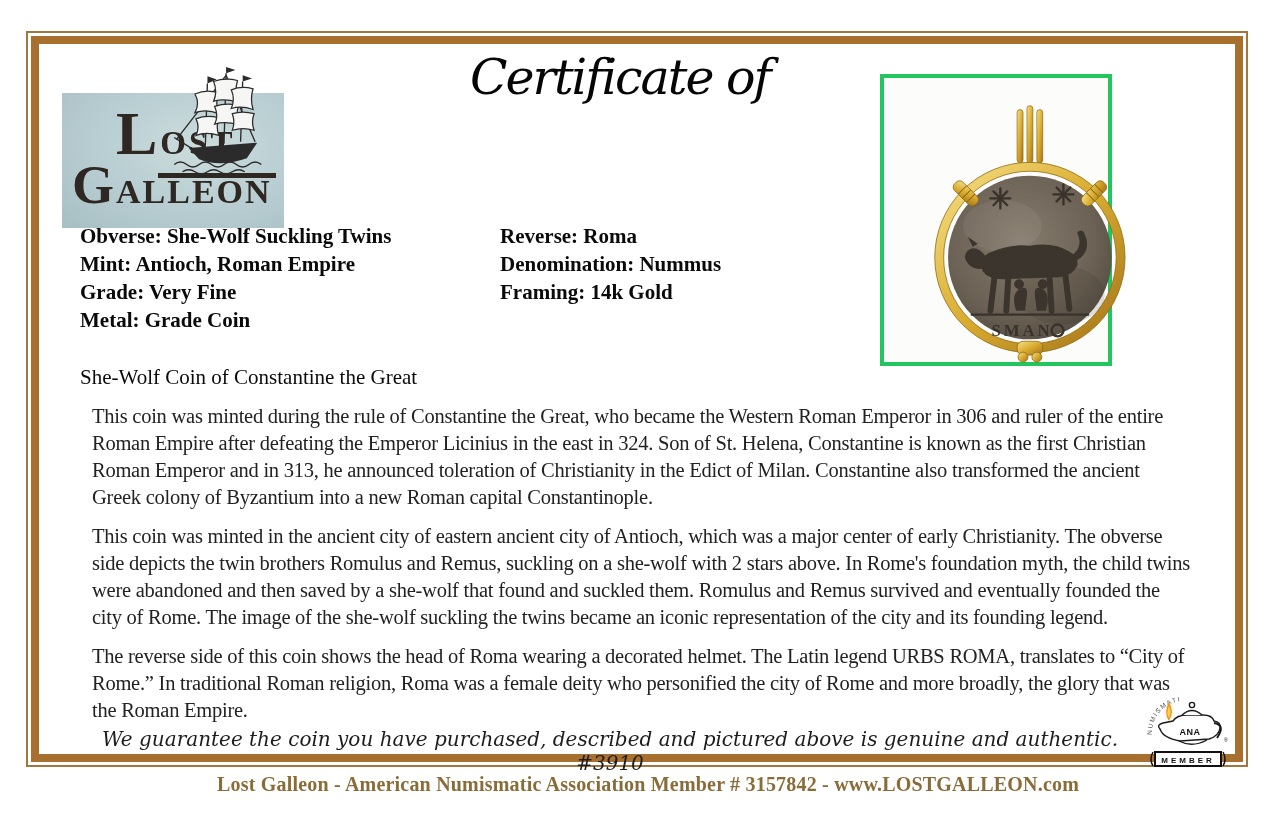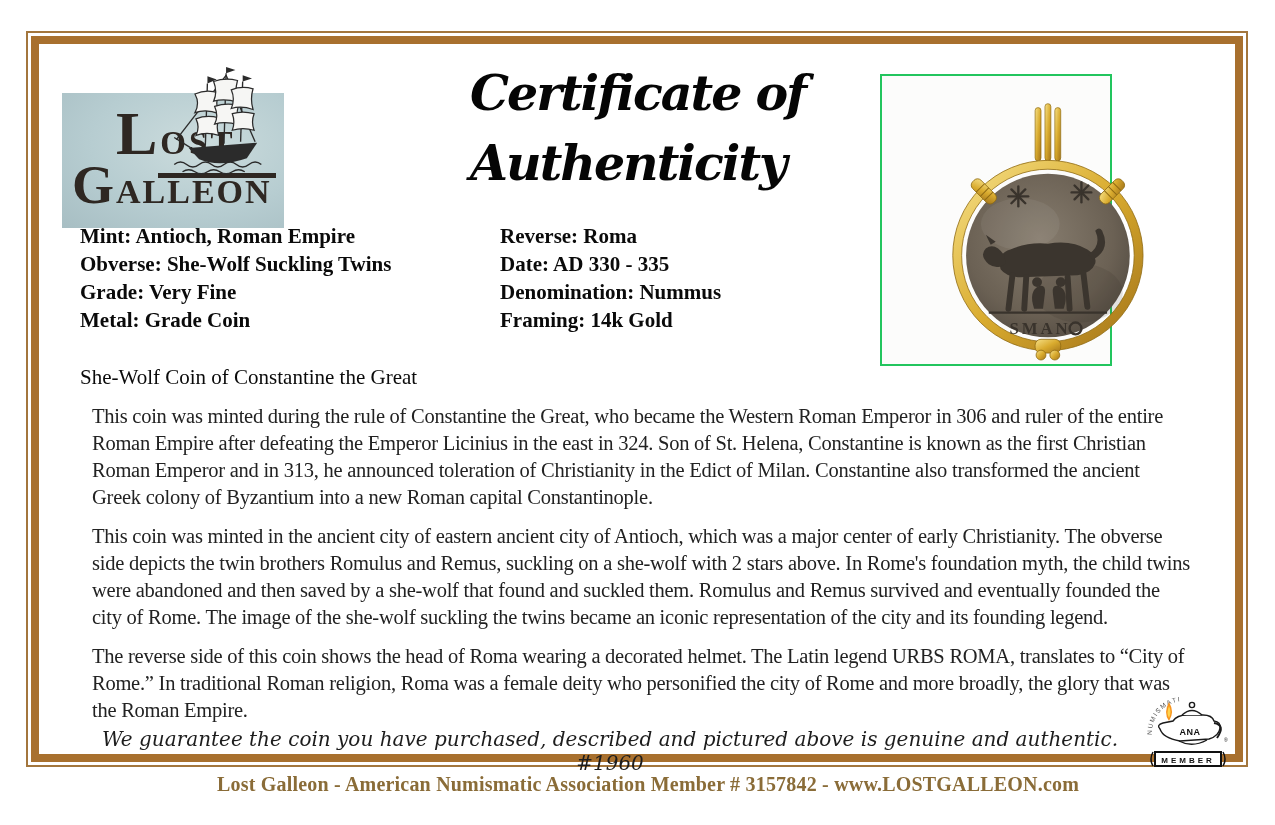--- a/index.html
+++ b/index.html
@@ -35,28 +35,28 @@
   .logo-galleon::first-letter { font-size:54px; }
   .logo-rule {
     position:absolute; left:96px; top:80px; width:118px; height:5px;
     background:#2e2722;
   }
   .ship {
     position:absolute; left:110px; top:-26px; width:104px; height:112px;
   }
   
   .title {
-    position:absolute; left:470px; top:58px; width:420px;
-    font-family:"DejaVu Serif", serif; font-style:italic; font-weight:bold;
+    position:absolute; left:470px; top:43px; width:420px;
+    font-family:"DejaVu Serif", serif; font-style:italic; font-weight:normal;
     font-size:49px; line-height:70px; letter-spacing:-2px; color:#050505;
   }
   
   .coin-photo {
     position:absolute; left:880px; top:74px; width:232px; height:292px;
-    background:#fcfcfb; border:2px solid #22c55e;padding-left:20px;
+    background:#fcfcfb; border:4px solid #22c55e;
   }
   
   .details {
     position:absolute; left:80px; top:222px; width:740px;
     font-size:21px; font-weight:bold; line-height:28px; color:#0a0a0a;
     display:flex;
   }
   .details-col-left  { width:420px; }
   .details-col-right { width:320px; }
   
@@ -118,21 +118,20 @@
       </g>
       <g stroke="#2b2b2b" stroke-width="1.4" fill="none">
         <path d="M2,94 q6,-5 12,0 q6,5 12,0 q6,-5 12,0 q6,5 12,0 q6,-5 12,0 q6,5 12,0 q6,-5 12,0"></path>
         <path d="M10,101 q6,-4 12,0 q6,4 12,0 q6,-4 12,0 q6,4 12,0 q6,-4 12,0"></path>
       </g>
     </svg>
   </div>
 
   <div class="title">
     <div>Certificate of</div>
-    <div>Authenticity</div>
   </div>
 
   <div class="coin-photo">
     <svg width="280" height="288" viewBox="0 0 284 292">
       <defs>
         <linearGradient id="gold" x1="0" y1="0" x2="1" y2="1">
           <stop offset="0" stop-color="#f6e087"></stop>
           <stop offset="0.5" stop-color="#d9ab2e"></stop>
           <stop offset="1" stop-color="#a3741a"></stop>
         </linearGradient>
@@ -213,41 +212,40 @@
           <rect x="-13" y="-7" width="26" height="14" rx="6" fill="url(#gold)" stroke="#8f6a12" stroke-width="0.8"></rect>
           <circle cx="-7" cy="9" r="5" fill="url(#gold)" stroke="#8f6a12" stroke-width="0.8"></circle>
           <circle cx="7" cy="9" r="5" fill="url(#gold)" stroke="#8f6a12" stroke-width="0.8"></circle>
         </g>
       </g>
     </svg>
   </div>
 
   <div class="details">
     <div class="details-col-left">
+      <div>Obverse: She-Wolf Suckling Twins</div>
       <div>Mint: Antioch, Roman Empire</div>
-      <div>Obverse: She-Wolf Suckling Twins</div>
       <div>Grade: Very Fine</div>
       <div>Metal: Grade Coin</div>
     </div>
     <div class="details-col-right">
       <div>Reverse: Roma</div>
-      <div>Date: AD 330 - 335</div>
       <div>Denomination: Nummus</div>
       <div>Framing: 14k Gold</div>
     </div>
   </div>
 
   <div class="body-block">
     <div class="body-heading">She-Wolf Coin of Constantine the Great</div>
     <p>This coin was minted during the rule of Constantine the Great, who became the Western Roman Emperor in 306 and ruler of the entire Roman Empire after defeating the Emperor Licinius in the east in 324. Son of St. Helena, Constantine is known as the first Christian Roman Emperor and in 313, he announced toleration of Christianity in the Edict of Milan. Constantine also transformed the ancient Greek colony of Byzantium into a new Roman capital Constantinople.</p>
     <p>This coin was minted in the ancient city of eastern ancient city of Antioch, which was a major center of early Christianity. The obverse side depicts the twin brothers Romulus and Remus, suckling on a she-wolf with 2 stars above. In Rome's foundation myth, the child twins were abandoned and then saved by a she-wolf that found and suckled them. Romulus and Remus survived and eventually founded the city of Rome. The image of the she-wolf suckling the twins became an iconic representation of the city and its founding legend.</p>
     <p>The reverse side of this coin shows the head of Roma wearing a decorated helmet. The Latin legend URBS ROMA, translates to “City of Rome.” In traditional Roman religion, Roma was a female deity who personified the city of Rome and more broadly, the glory that was the Roman Empire.</p>
   </div>
 
-  <div class="guarantee">We guarantee the coin you have purchased, described and pictured above is genuine and authentic.  #1960</div>
+  <div class="guarantee">We guarantee the coin you have purchased, described and pictured above is genuine and authentic.  #3910</div>
 
   <svg class="ana-badge" viewBox="0 0 84 74">
     <defs>
       <path id="anaArc" d="M6,40 A32,32 0 0 1 38,6" fill="none"></path>
     </defs>
     <text font-family="Liberation Sans, sans-serif" font-size="6.5" letter-spacing="1.5" fill="#555">
       <textPath href="#anaArc">NUMISMATIC</textPath>
     </text>
     <path d="M23,26 Q17,18 23,7 Q29,17 23,26 Z" fill="#f7941d"></path>
     <path d="M23,23 Q20,18 23,11 Q26,17 23,23 Z" fill="#ffd34d"></path>

